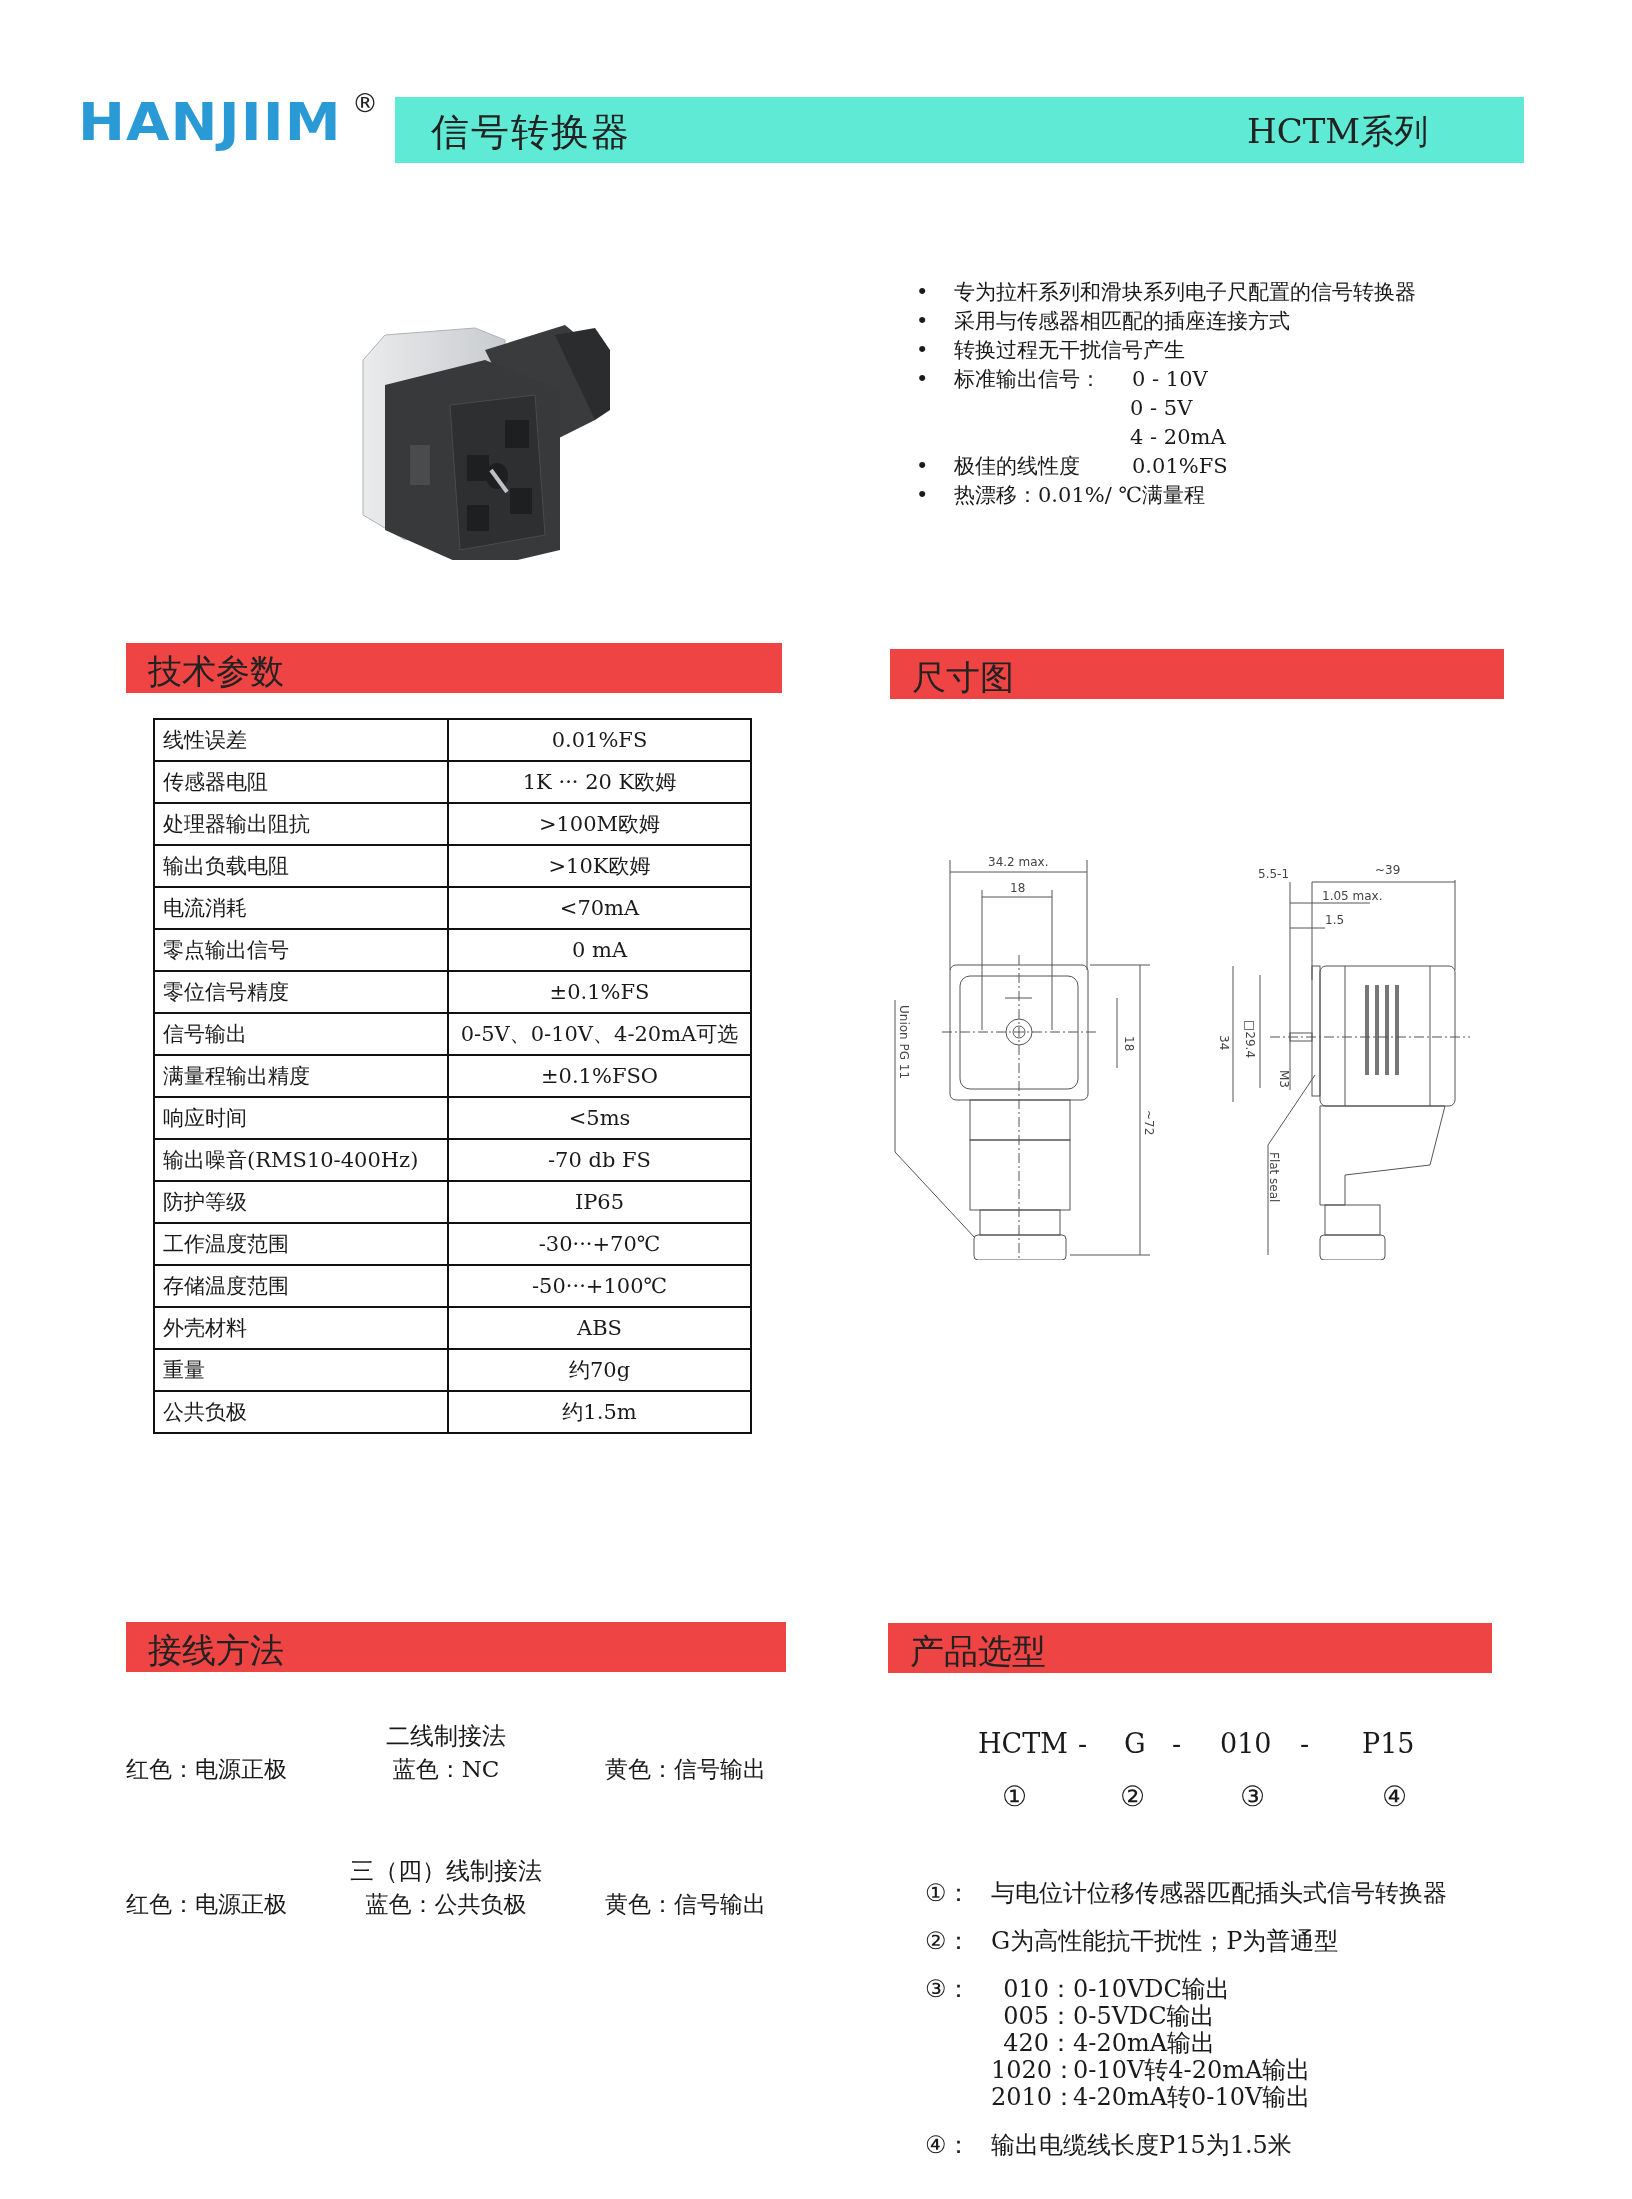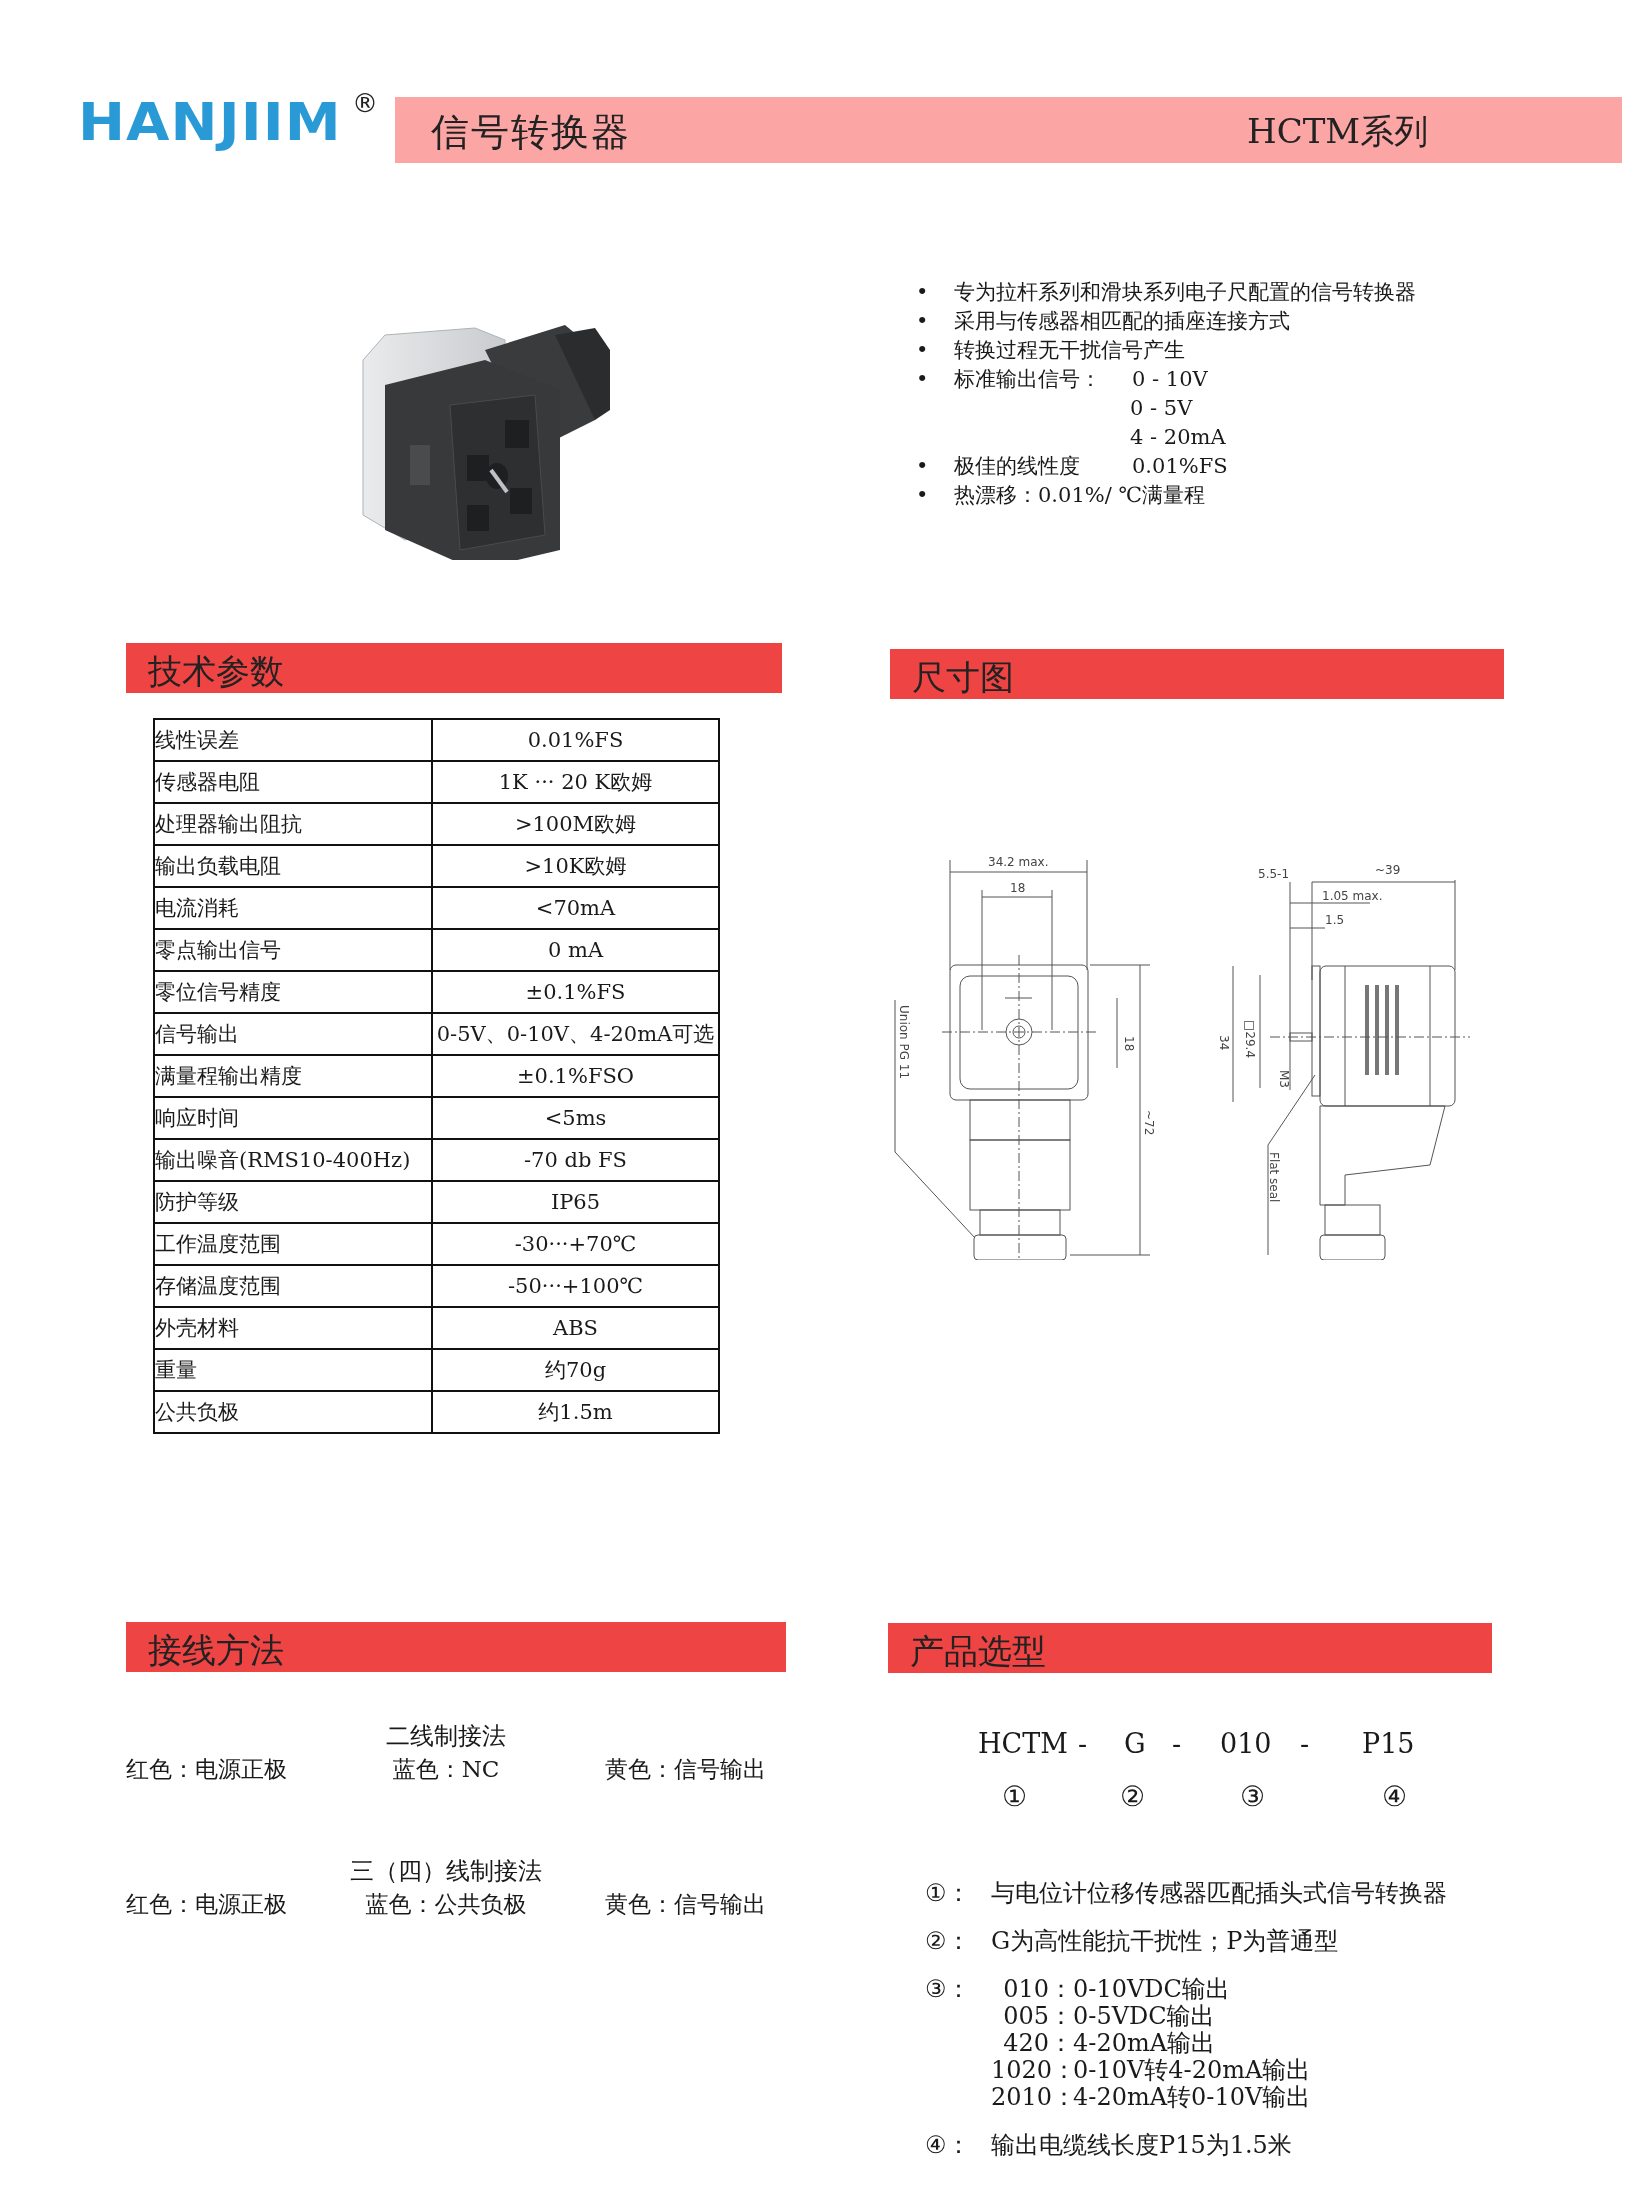--- a/index.html
+++ b/index.html
@@ -3,42 +3,42 @@
 <meta charset="utf-8">
 <style>
   html, body { margin: 0; padding: 0; background: #ffffff; }
   body { width: 1632px; height: 2199px; position: relative; overflow: hidden;
          font-family: "DejaVu Serif", "Liberation Serif", serif; color: #1a1a1a; }
 
   
   .logo { position: absolute; left: 78px; top: 96px; font-family: "DejaVu Sans", "Liberation Sans", sans-serif;
           font-weight: bold; font-size: 52px; letter-spacing: 1px; color: #2a9ad6; line-height: 1; transform: scaleX(1.08); transform-origin: left; }
   .reg { position: absolute; left: 352px; top: 88px; font-family: "DejaVu Sans", sans-serif; font-size: 26px; color: #222; }
-  .title-bar { position: absolute; left: 395px; top: 97px; width: 1227px; height: 66px; background: #fca5a5; text-align: center; }
+  .title-bar { position: absolute; left: 395px; top: 97px; width: 1129px; height: 66px; background: #5eead4; text-align: center; }
   .title-main { position: absolute; left: 36px; top: 10px; font-family: "DejaVu Sans", sans-serif; font-size: 38px; color: #222; letter-spacing: 2px; }
   .title-series { position: absolute; left: 852px; top: 12px; font-size: 34px; color: #222; }
 
   
   .photo { position: absolute; left: 355px; top: 300px; width: 290px; height: 260px; }
 
   
   .features { position: absolute; left: 914px; top: 278px; font-size: 21px; line-height: 29px; }
   .features .head { margin-bottom: 0; }
   .feat-row { display: flex; }
   .feat-row .bullet { width: 38px; padding-left: 2px; }
   .feat-row .lbl { min-width: 178px; }
   .feat-sub { padding-left: 216px; }
 
   
   .section-bar { position: absolute; height: 50px; background: #ef4444; }
   .section-bar span { position: absolute; left: 22px; top: 6px; font-size: 34px; color: #222; font-family: "DejaVu Sans", sans-serif; }
 
   
   .spec { position: absolute; left: 153px; top: 718px; border-collapse: collapse; font-size: 21px; }
-  .spec td { border: 2.5px solid #111; height: 40px; padding: 0 0; }
+  .spec td { border: 2.5px solid #111; height: 40px; padding: 0 8px; }
   .spec td.k { width: 276px; text-align: left; }
   .spec td.v { width: 285px; text-align: center; }
   .spec tr.tall td { height: 76px; vertical-align: top; padding-top: 6px; }
   .spec td.v .line { display: block; line-height: 28px; }
 
   
   .drawing { position: absolute; left: 870px; top: 840px; width: 630px; height: 420px; }
 
   
   .wiring { position: absolute; left: 126px; top: 1720px; width: 640px; font-size: 23px; }

